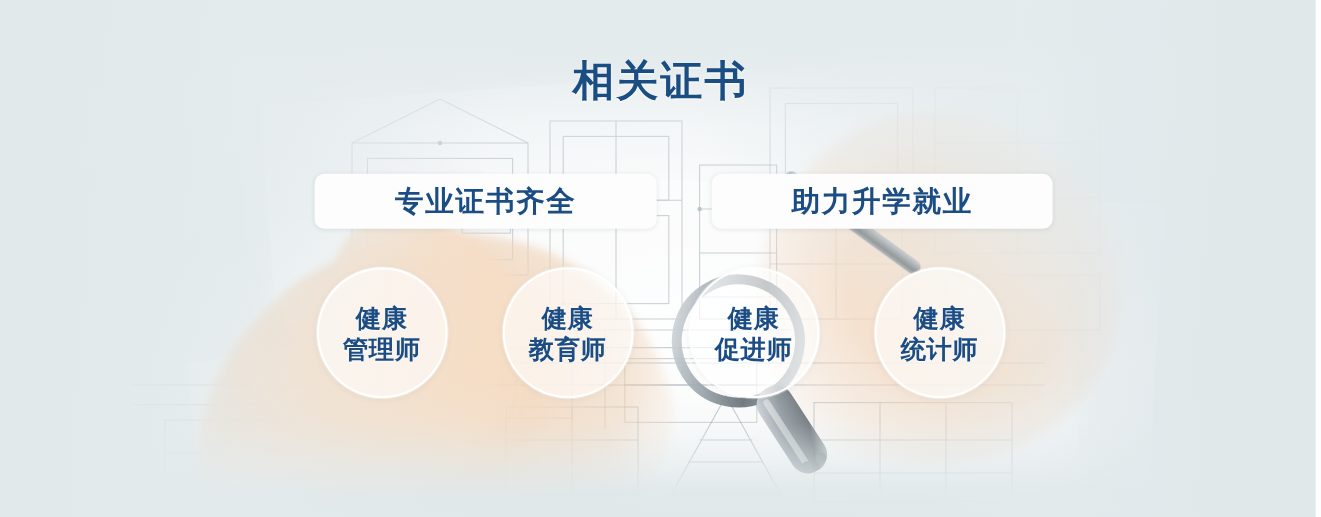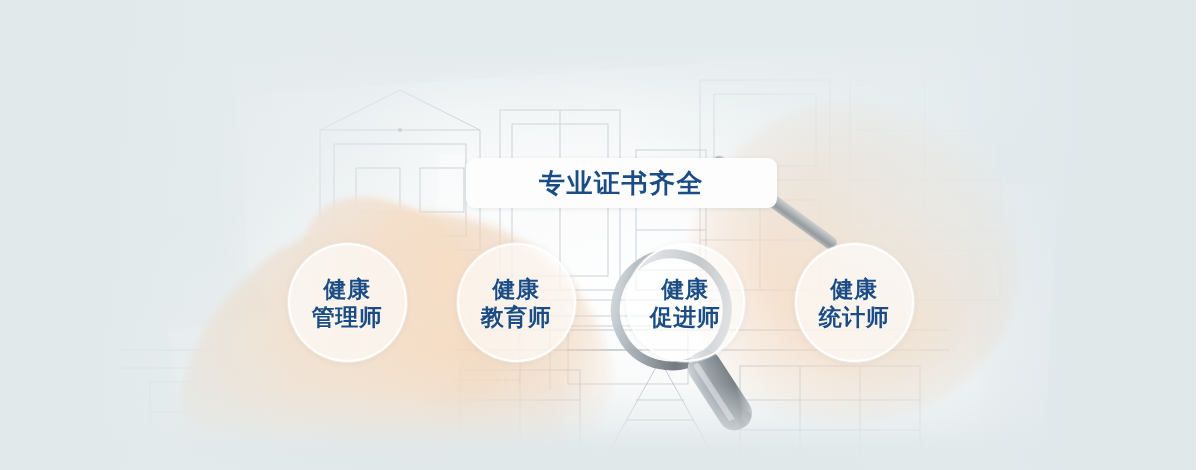--- a/index.html
+++ b/index.html
@@ -249,25 +249,29 @@
         <circle cx="97" cy="196" r="5" fill="#6f777e"></circle>
       </svg>
     </div>
 
     <div class="veil"></div>
     <div class="right-strip"></div>
   </div>
 
   <div class="content">
 
+    <div class="title">相关证书</div>
 
     <div class="pills">
       <div class="pill">
         <span>专业证书齐全</span>
       </div>
+      <div class="pill two">
+        <span>助力升学就业</span>
+      </div>
     </div>
 
     <div class="circles">
 
       <div class="circle">
         <span class="line">健康</span>
         <span class="line">管理师</span>
       </div>
 
       <div class="circle">

